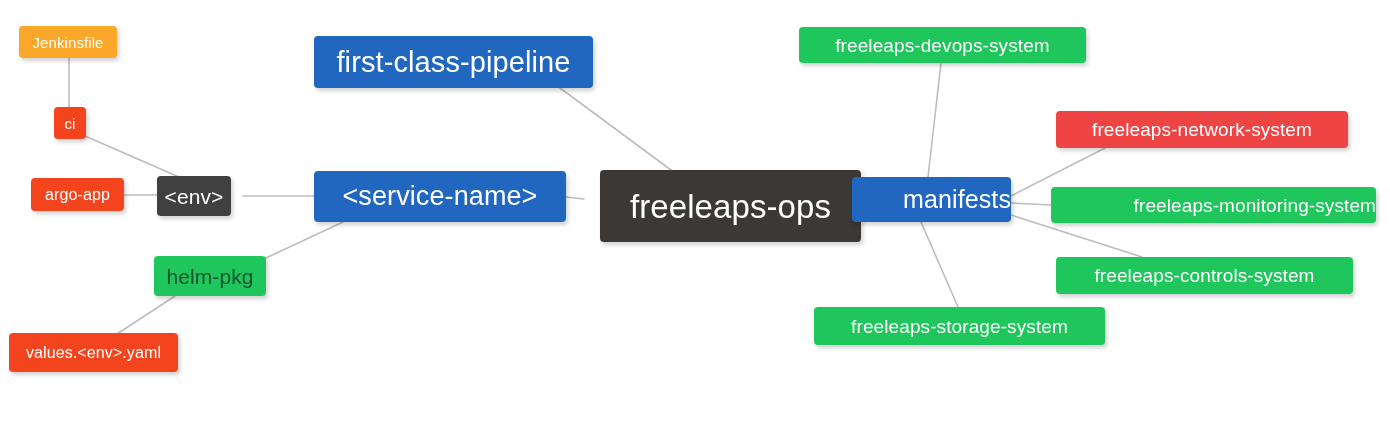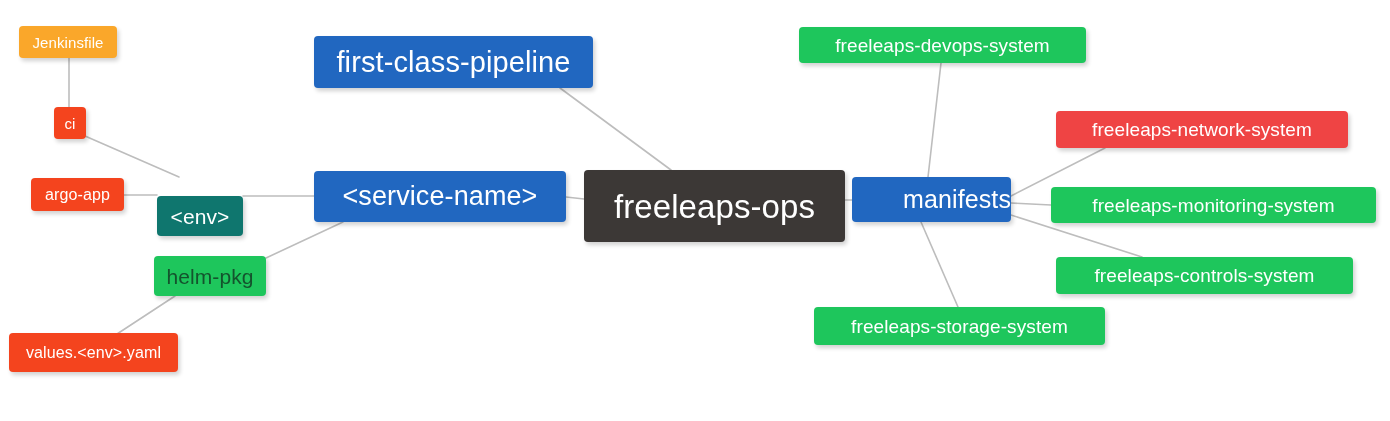--- a/index.html
+++ b/index.html
@@ -40,21 +40,21 @@
     letter-spacing: 0.1px;
     box-shadow: 2px 3px 4px rgba(0,0,0,0.18);
     text-align: center;
     line-height: 1;
   }
   
   .c-orange { background: #faa72a; }
   .c-red    { background: #f4441e; }
   .c-green  { background: #1ec65c; }
   .c-blue   { background: #2167c0; }
-  .c-dark   { background: #3c3836; }
+  .c-dark   { background: #3c3836; margin-left: 16px; }
 </style>
 </head>
 <body>
 
 <div id="canvas">
   <svg id="edges" viewBox="0 0 1390 421" width="1390" height="421" xmlns="http://www.w3.org/2000/svg">
       <line x1="69" y1="58" x2="69" y2="107" stroke="#bdbdbd" stroke-width="1.6" stroke-linecap="round"></line>
       <line x1="85" y1="136" x2="179" y2="177" stroke="#bdbdbd" stroke-width="1.6" stroke-linecap="round"></line>
       <line x1="124" y1="195" x2="157" y2="195" stroke="#bdbdbd" stroke-width="1.6" stroke-linecap="round"></line>
       <line x1="243" y1="196" x2="314" y2="196" stroke="#bdbdbd" stroke-width="1.6" stroke-linecap="round"></line>
@@ -72,21 +72,21 @@
   <div id="nodes-layer">
       <div class="node c-orange" style="left: 19px; top: 26px; width: 98px; height: 32px; font-size: 15px; background: rgb(250, 167, 42); color: rgb(255, 255, 255);">
         <span>Jenkinsfile</span>
       </div>
       <div class="node c-red" style="left: 54px; top: 107px; width: 32px; height: 32px; font-size: 15px; background: rgb(244, 68, 30); color: rgb(255, 255, 255);">
         <span>ci</span>
       </div>
       <div class="node c-red" style="left: 31px; top: 178px; width: 93px; height: 33px; font-size: 16px; background: rgb(244, 68, 30); color: rgb(255, 255, 255);">
         <span>argo-app</span>
       </div>
-      <div class="node c-green" style="left: 157px; top: 176px; width: 86px; height: 40px; font-size: 21px; background: #0f766e; color: rgb(255, 255, 255); margin-top: 20px;">
+      <div class="node c-green" style="left: 157px; top: 176px; width: 74px; height: 40px; font-size: 21px; background: #404040; color: rgb(255, 255, 255);">
         <span>&lt;env&gt;</span>
       </div>
       <div class="node c-green" style="left: 154px; top: 256px; width: 112px; height: 40px; font-size: 21px; background: rgb(30, 198, 92); color: #14532d;">
         <span>helm-pkg</span>
       </div>
       <div class="node c-red" style="left: 9px; top: 333px; width: 169px; height: 39px; font-size: 16px; background: rgb(244, 68, 30); color: rgb(255, 255, 255);">
         <span>values.&lt;env&gt;.yaml</span>
       </div>
       <div class="node c-blue" style="left: 314px; top: 36px; width: 279px; height: 52px; font-size: 29px; background: rgb(33, 103, 192); color: rgb(255, 255, 255); text-align: center;">
         <span>first-class-pipeline</span>
@@ -99,21 +99,21 @@
       </div>
       <div class="node c-blue" style="left: 852px; top: 177px; width: 159px; height: 45px; font-size: 25px; background: rgb(33, 103, 192); color: rgb(255, 255, 255); justify-content: flex-end;">
         <span>manifests</span>
       </div>
       <div class="node c-green" style="left: 799px; top: 27px; width: 287px; height: 36px; font-size: 19px; background: rgb(30, 198, 92); color: rgb(255, 255, 255);">
         <span>freeleaps-devops-system</span>
       </div>
       <div class="node c-green" style="left: 1056px; top: 111px; width: 292px; height: 37px; font-size: 19px; background: #ef4444; color: rgb(255, 255, 255);">
         <span>freeleaps-network-system</span>
       </div>
-      <div class="node c-green" style="left: 1051px; top: 187px; width: 325px; height: 36px; font-size: 19px; background: rgb(30, 198, 92); color: rgb(255, 255, 255);">
+      <div class="node c-green" style="left: 1051px; top: 187px; width: 325px; height: 36px; font-size: 19px; background: rgb(30, 198, 92); color: rgb(255, 255, 255); justify-content: flex-end;">
         <span>freeleaps-monitoring-system</span>
       </div>
       <div class="node c-green" style="left: 1056px; top: 257px; width: 297px; height: 37px; font-size: 19px; background: rgb(30, 198, 92); color: rgb(255, 255, 255);">
         <span>freeleaps-controls-system</span>
       </div>
       <div class="node c-green" style="left: 814px; top: 307px; width: 291px; height: 38px; font-size: 19px; background: rgb(30, 198, 92); color: rgb(255, 255, 255);">
         <span>freeleaps-storage-system</span>
       </div>
     </div>
 </div>

